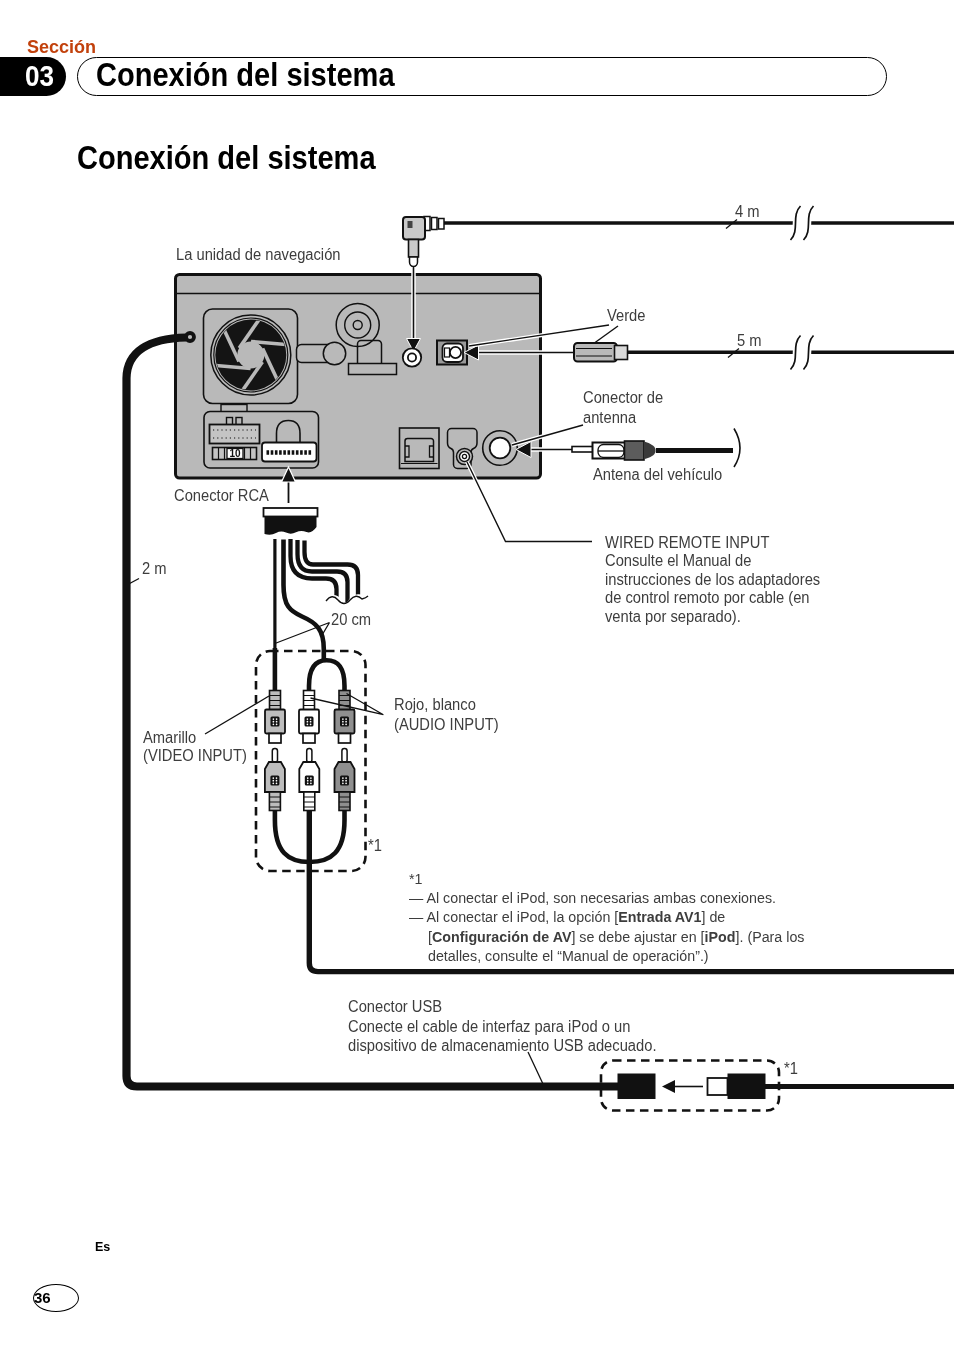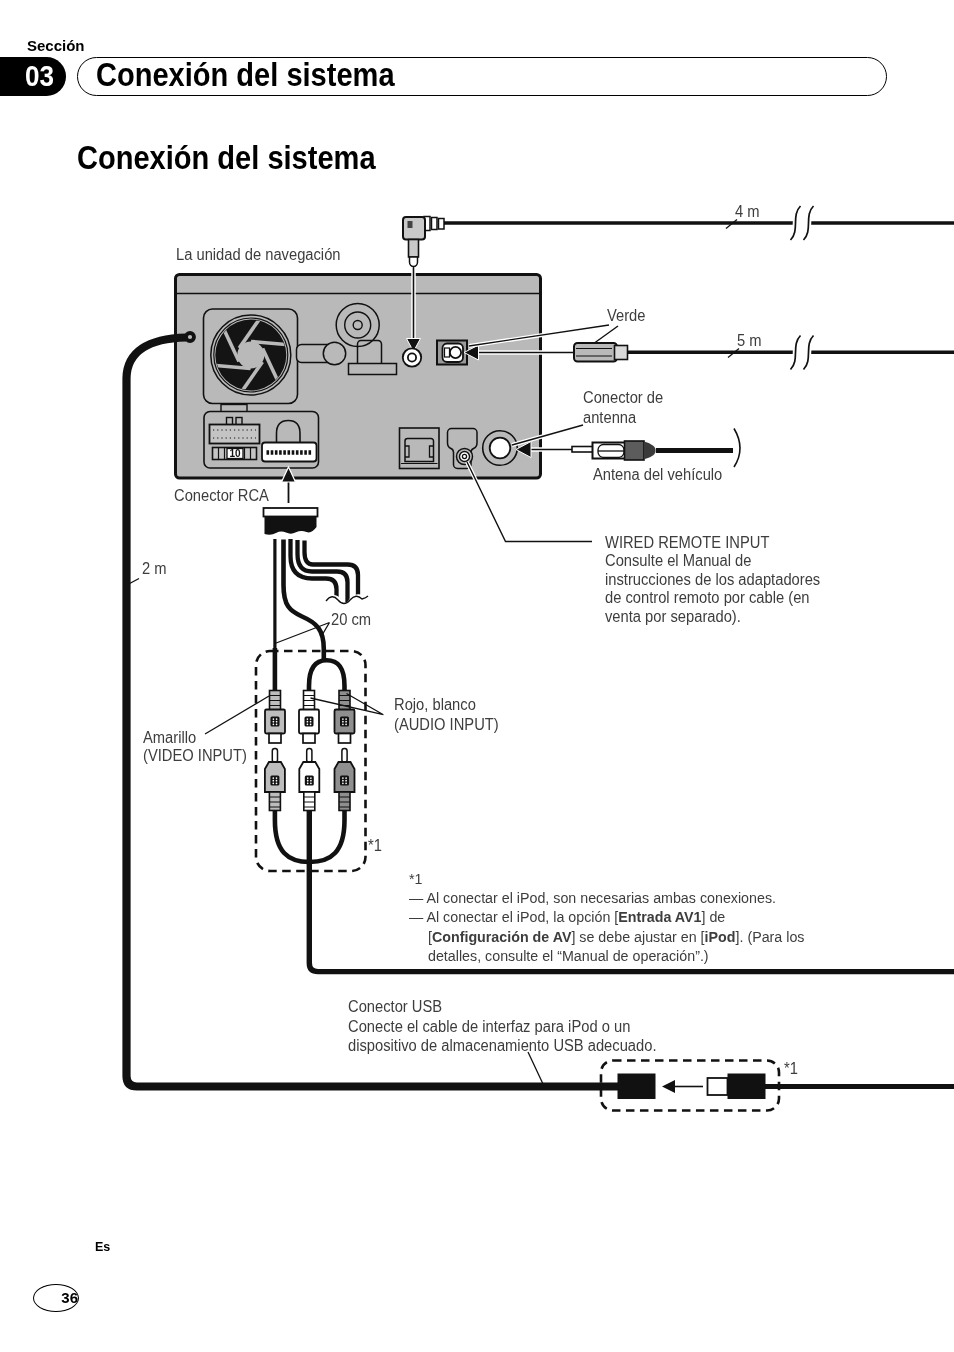--- a/index.html
+++ b/index.html
@@ -5,21 +5,21 @@
 html,body{margin:0;padding:0;background:#fff;}
 #page{position:relative;width:954px;height:1352px;background:#fff;overflow:hidden;
   font-family:"Liberation Sans",sans-serif;}
 .lbl{position:absolute;color:#3d3d3d;font-size:16px;line-height:19.5px;white-space:nowrap;transform:scaleX(0.92);transform-origin:left top;}
 #svg1{position:absolute;left:0;top:0;}
 </style>
 </head>
 <body>
 <div id="page">
 
-<div style="position:absolute;left:27px;top:37px;font-size:15px;font-weight:bold;color:#000000;">Sección</div>
+<div style="position:absolute;left:27px;top:37px;font-size:18px;font-weight:bold;color:#c2410c;">Sección</div>
 <div style="position:absolute;left:0;top:57px;width:66px;height:39px;background:#000;border-radius:0 19.5px 19.5px 0;"></div>
 <div style="position:absolute;left:13px;top:57px;width:53px;height:39px;color:#fff;font-size:30px;font-weight:bold;text-align:center;line-height:38px;transform:scaleX(0.87);">03</div>
 <div style="position:absolute;left:77px;top:57px;width:808px;height:37px;border:1.6px solid #000;border-radius:20px;background:#fff;"></div>
 <div style="position:absolute;left:96px;top:56px;font-size:33px;font-weight:bold;color:#000;transform:scaleX(0.88);transform-origin:left top;">Conexión del sistema</div>
 
 <div style="position:absolute;left:77px;top:139px;font-size:33px;font-weight:bold;color:#000;transform:scaleX(0.88);transform-origin:left top;">Conexión del sistema</div>
 
 <svg id="svg1" width="954" height="1352" viewBox="0 0 954 1352">
 <g fill="none" stroke="#111" stroke-width="1.5">
 
@@ -291,16 +291,16 @@
 <div class="lbl" style="left:142px;top:558.5px;">2 m</div>
 <div class="lbl" style="left:331px;top:609.5px;">20 cm</div>
 <div class="lbl" style="left:143px;top:728.5px;line-height:18.5px;">Amarillo<br>(VIDEO INPUT)</div>
 <div class="lbl" style="left:394px;top:695px;line-height:19.5px;">Rojo, blanco<br>(AUDIO INPUT)</div>
 <div class="lbl" style="left:368px;top:836px;">*1</div>
 <div class="lbl" style="left:409px;top:869px;font-size:15.5px;line-height:19.2px;">*1<br>— Al conectar el iPod, son necesarias ambas conexiones.<br>— Al conectar el iPod, la opción [<b>Entrada AV1</b>] de</div>
 <div class="lbl" style="left:428px;top:926.5px;font-size:15.5px;line-height:19.2px;">[<b>Configuración de AV</b>] se debe ajustar en [<b>iPod</b>]. (Para los<br>detalles, consulte el “Manual de operación”.)</div>
 <div class="lbl" style="left:348px;top:997px;">Conector USB<br>Conecte el cable de interfaz para iPod o un<br>dispositivo de almacenamiento USB adecuado.</div>
 <div class="lbl" style="left:784px;top:1059px;">*1</div>
 
-<div style="position:absolute;left:33px;top:1284px;width:44px;height:26px;border:1.8px solid #000;border-radius:50%;color:#000;font-size:15px;font-weight:bold;text-align:right;line-height:26px;">36</div>
+<div style="position:absolute;left:33px;top:1284px;width:44px;height:26px;border:1.8px solid #000;border-radius:50%;color:#000;font-size:15px;font-weight:bold;text-align:left;line-height:26px;">36</div>
 <div style="position:absolute;left:95px;top:1240px;font-size:12.5px;font-weight:bold;color:#000;">Es</div>
 
 </div>
 
 </body></html>

